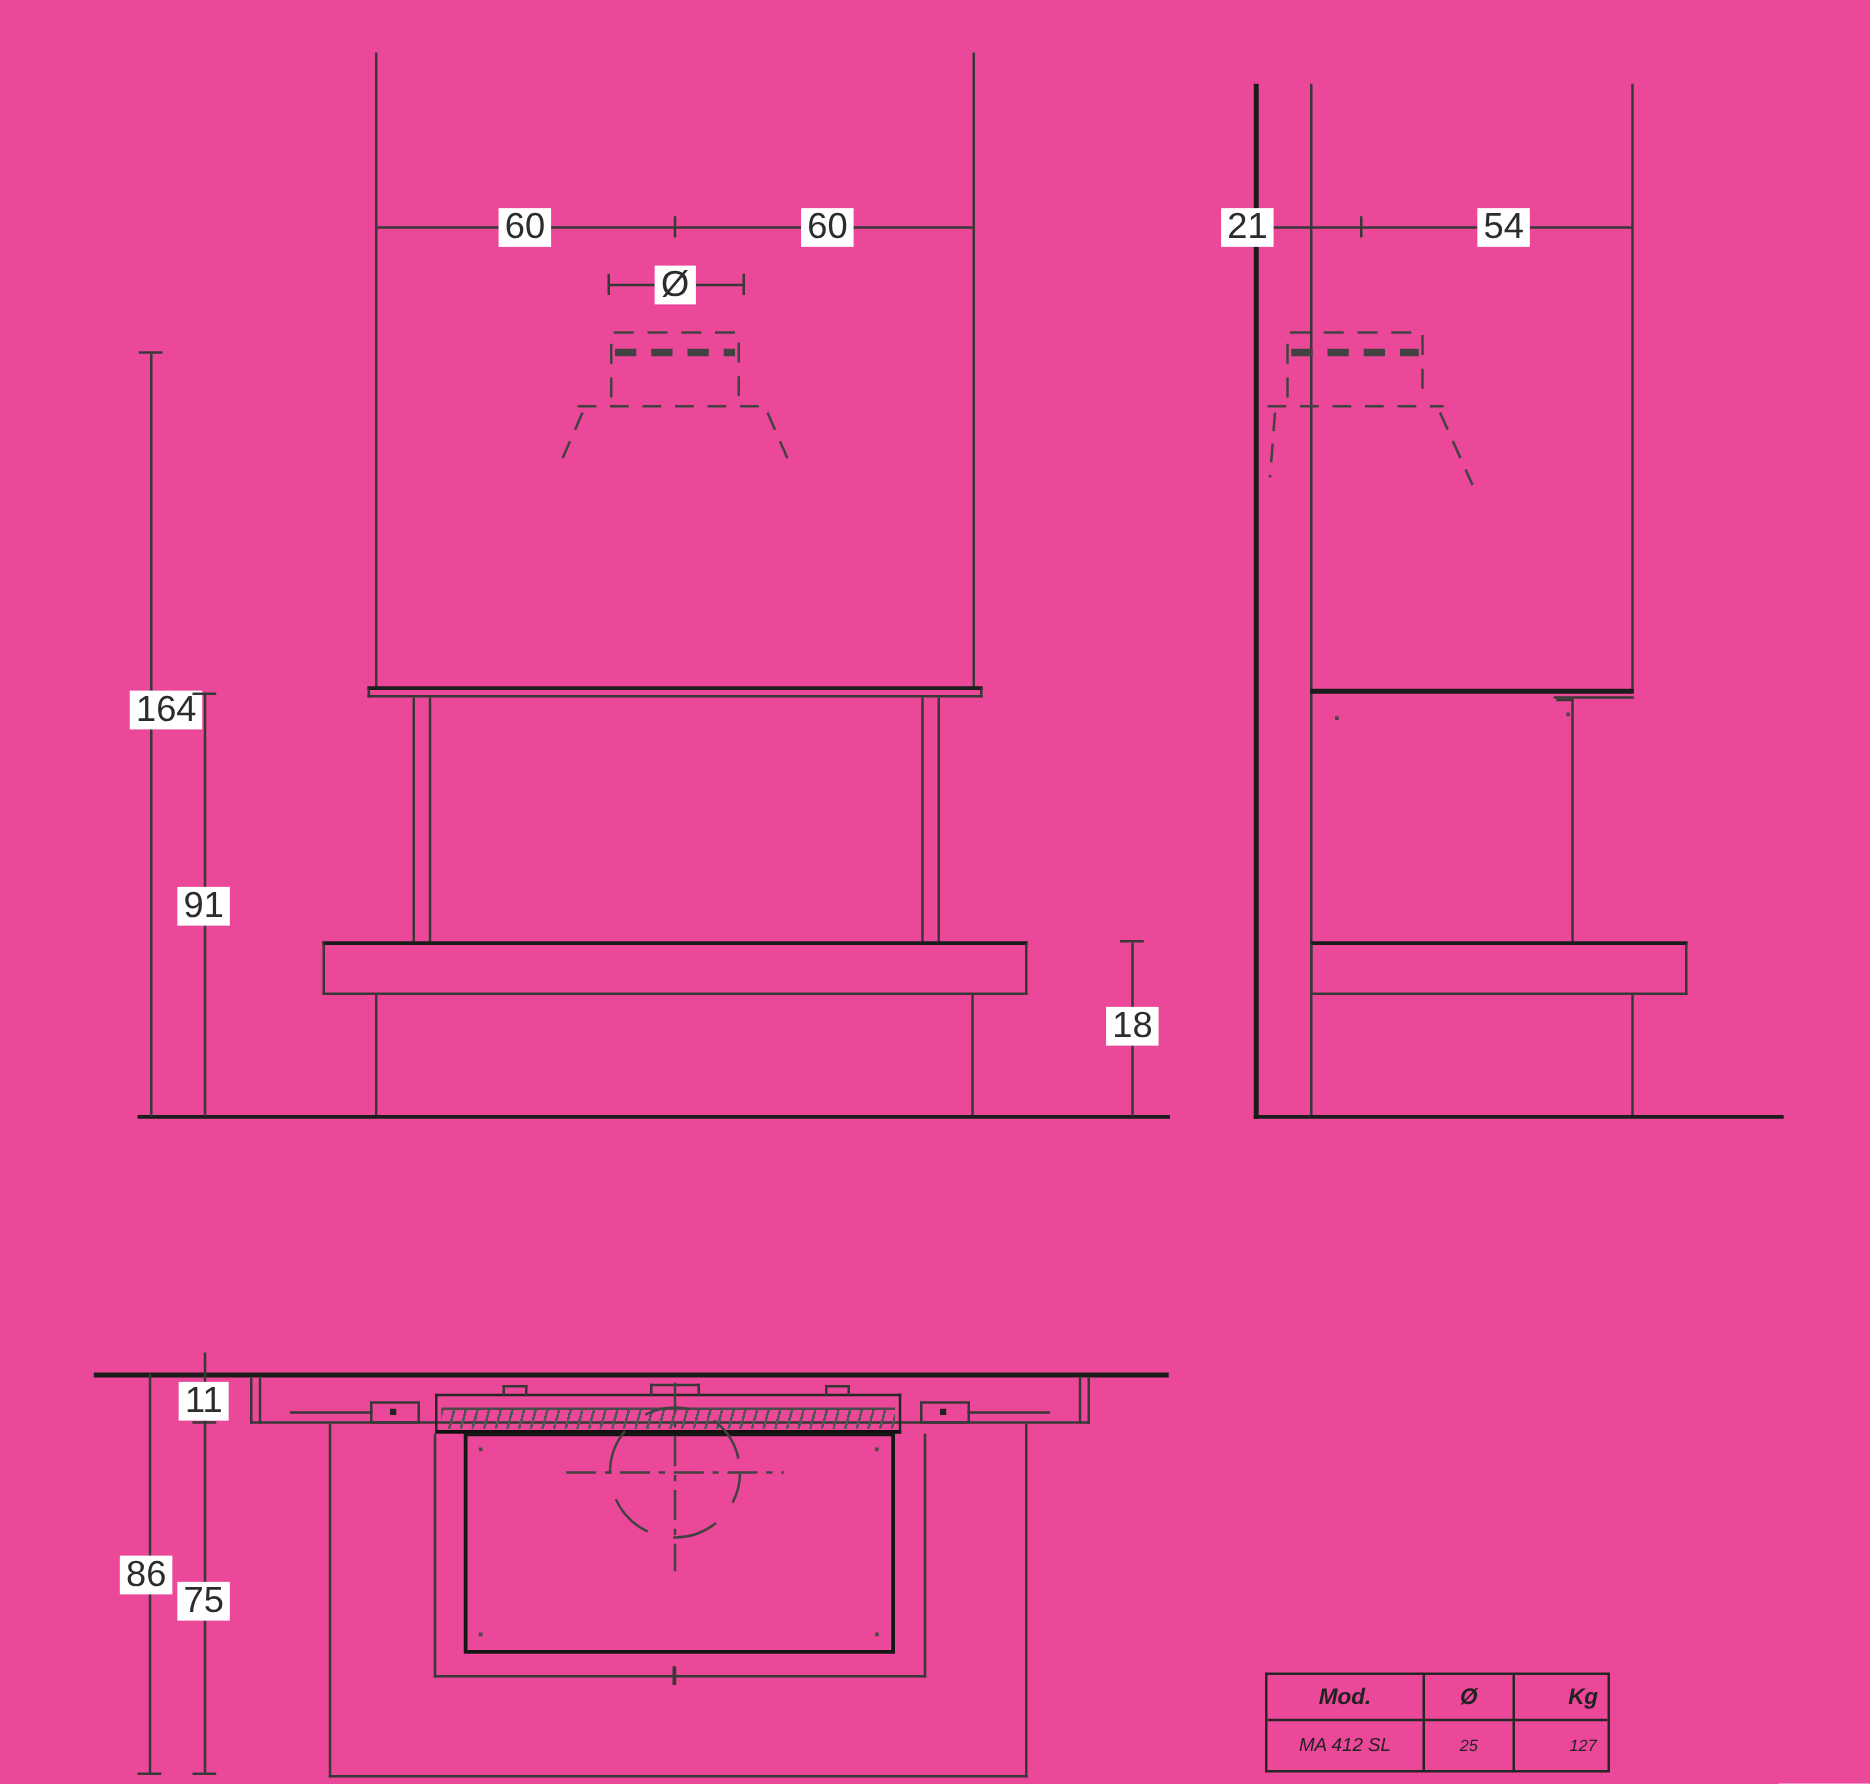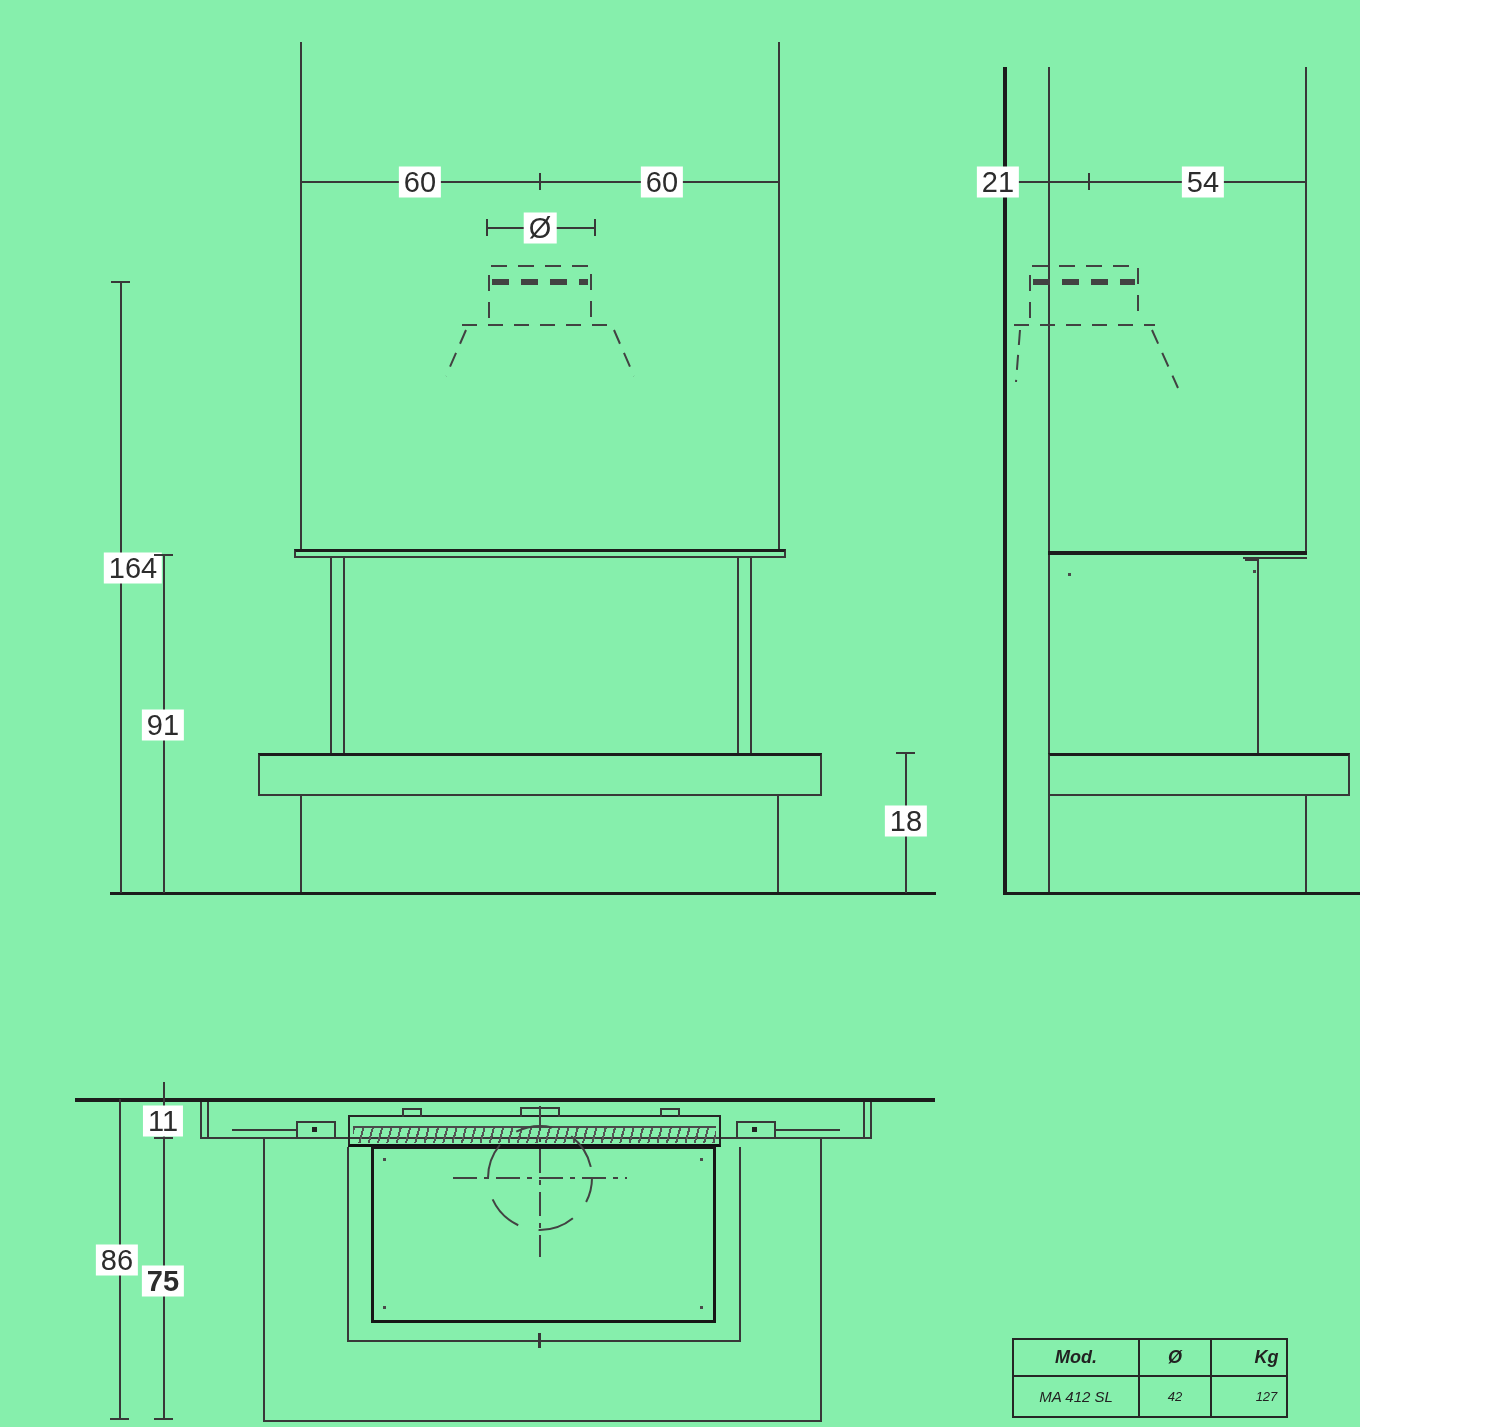--- a/index.html
+++ b/index.html
@@ -1,16 +1,16 @@
 <!DOCTYPE html>
 <html><head>
 <meta charset="utf-8">
 <style>
   html,body{margin:0;padding:0;background:#ffffff;}
-  #canvas{position:relative;width:1360px;height:1427px;background:#86efac;overflow:hidden;
+  #canvas{position:relative;width:1496px;height:1427px;background:#ec4899;overflow:hidden;
           font-family:"Liberation Sans","DejaVu Sans",sans-serif;}
   .ln{position:absolute;background:#383838;}
   .thick{background:#1c1c1c;}
   .box{position:absolute;border:2px solid #383838;box-sizing:border-box;background:transparent;}
   .dim{position:absolute;transform:translate(-50%,-50%);background:#fff;color:#2c2c2c;
        font-size:29px;line-height:1;padding:1px 5px;white-space:nowrap;}
   .dot{position:absolute;width:3px;height:3px;background:#4a4a4a;}
   svg.overlay{position:absolute;left:0;top:0;}
   
   #spec{position:absolute;left:1012px;top:1338px;width:276px;height:80px;
@@ -123,21 +123,21 @@
     <div class="dot" style="left:700px;top:1306px;"></div>
     <div class="ln" style="left:538px;top:1333px;width:3px;height:15px;"></div>
 
     <div class="ln" style="left:119px;top:1099px;width:2px;height:321px;"></div>
     <div class="ln" style="left:110px;top:1418px;width:19px;height:2px;"></div>
     <div class="dim" style="left:117px;top:1260px;">86</div>
     <div class="ln" style="left:163px;top:1082px;width:2px;height:338px;"></div>
     <div class="ln" style="left:154px;top:1137px;width:19px;height:2px;"></div>
     <div class="ln" style="left:154px;top:1418px;width:19px;height:2px;"></div>
     <div class="dim" style="left:163px;top:1121px;">11</div>
-    <div class="dim" style="left:163px;top:1281px;font-weight:bold;">75</div>
+    <div class="dim" style="left:163px;top:1281px;">75</div>
   </div>
 
   <svg class="overlay" width="1500" height="1427" viewBox="0 0 1500 1427">
     <g stroke="#424242" stroke-width="2" fill="none">
 
       <path d="M489,318 V266 H591 V318" stroke-dasharray="16 11"></path>
       <path d="M492,282 H588" stroke-width="6" stroke-dasharray="17 12"></path>
       <path d="M462,325 H618" stroke-dasharray="15 11"></path>
       <path d="M466,330 L446,376" stroke-dasharray="15 10"></path>
       <path d="M614,330 L634,376" stroke-dasharray="15 10"></path>
@@ -152,17 +152,17 @@
       <path d="M453,1178 H627" stroke-dasharray="24 7 5 7"></path>
       <path d="M540,1106 V1257" stroke-dasharray="24 7 5 7"></path>
     </g>
   </svg>
 
   <div id="spec">
     <div class="cell hdr">Mod.</div>
     <div class="cell hdr">Ø</div>
     <div class="cell hdr">Kg</div>
     <div class="cell val">MA 412 SL</div>
-    <div class="cell val small">42</div>
+    <div class="cell val small">25</div>
     <div class="cell val small">127</div>
   </div>
 
 </div>
 
 </body></html>

